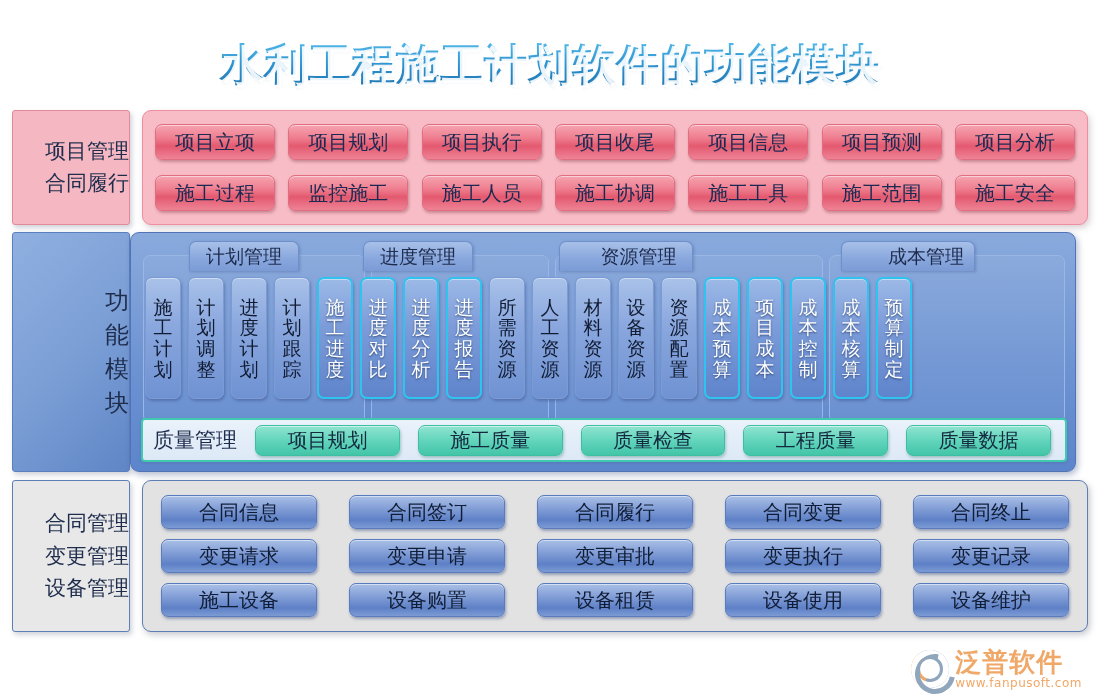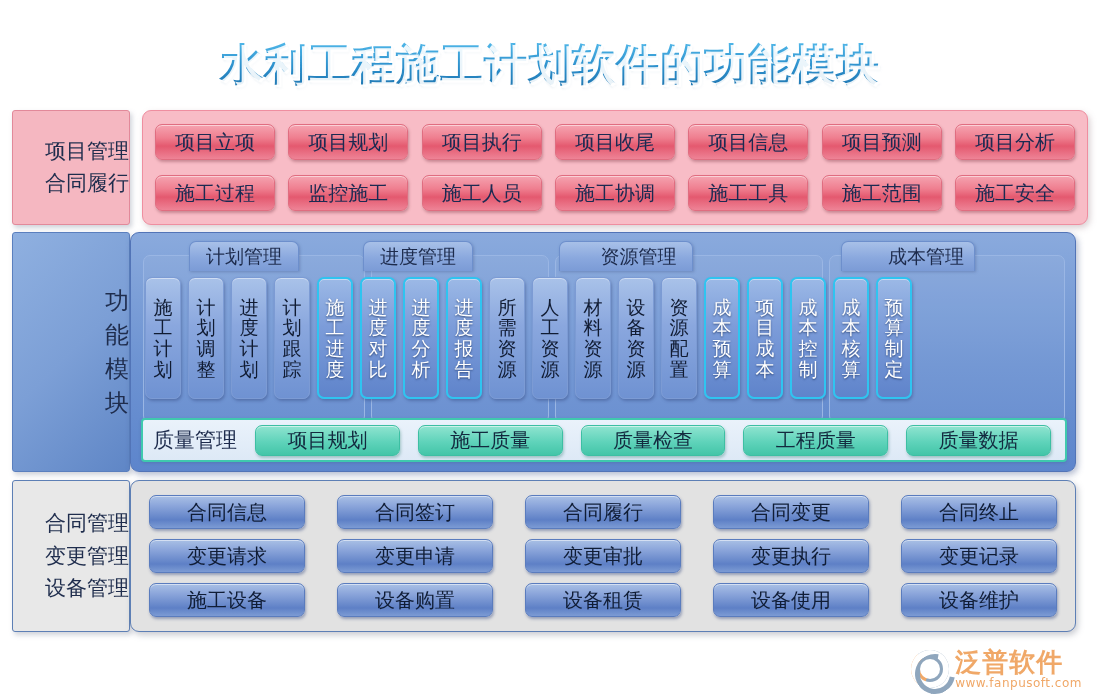--- a/index.html
+++ b/index.html
@@ -135,21 +135,21 @@
   }
 
   
   #sec-grey { left: 12px; top: 480px; width: 1076px; height: 152px; }
   #sec-grey .side-label {
     width: 118px; height: 152px;
     background: #e8e8e8; border: 1px solid #5d7fb5;
     font-size: 21px; line-height: 1.55;
   }
   #sec-grey .panel {
-    margin-left: 0; width: 946px; height: 152px;
+    margin-left: 12px; width: 946px; height: 152px;
     background: #e2e2e2; border: 1px solid #5d7fb5;
     box-shadow: 2px 3px 6px rgba(120,125,140,.4);
     padding: 14px 18px;
     display: flex; flex-direction: column; justify-content: space-between;
   }
   .grey-row { display: flex; justify-content: space-between; }
   .chip-blue {
     width: 156px; height: 34px; border-radius: 7px;
     display: flex; align-items: center; justify-content: center;
     font-size: 20px; color: #101d36;

